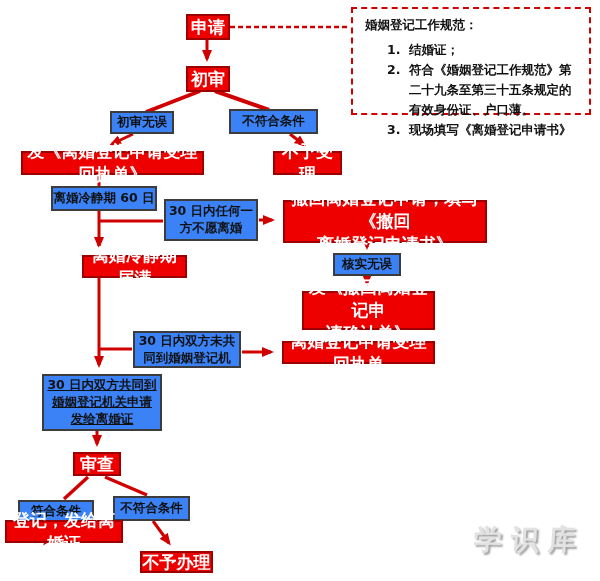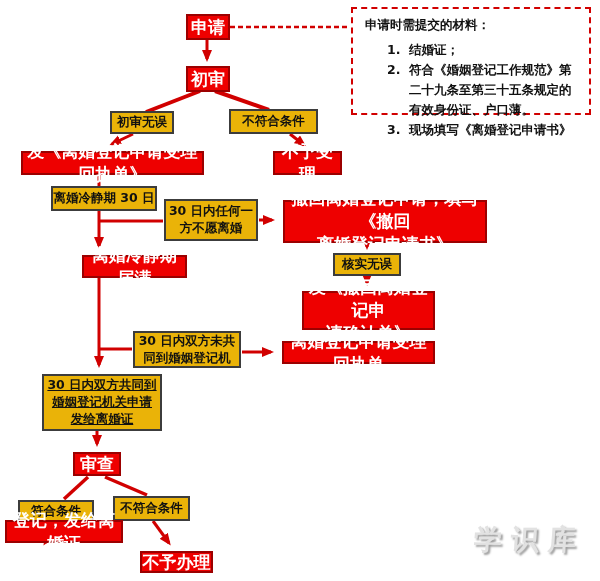--- a/index.html
+++ b/index.html
@@ -11,21 +11,21 @@
   .node{
     position:absolute;z-index:2;display:flex;align-items:center;justify-content:center;
     text-align:center;font-weight:bold;white-space:pre-line;box-sizing:border-box;
     line-height:1.35;
   }
   .red{
     background:#ee0000;color:#ffffff;border:2px solid #9c0000;
     font-size:17px;
   }
   .white{
-    background:#eab308;color:#111111;border:2px solid #3c3c3c;
+    background:#3b82f6;color:#111111;border:2px solid #3c3c3c;
     font-size:12.5px;
   }
   .materials{
     position:absolute;z-index:2;box-sizing:border-box;
     border:2px dashed #d10000;background:#ffffff;color:#111111;
     font-weight:bold;font-size:12.5px;padding:8px 10px 6px 12px;
   }
   .materials .m-title{margin-bottom:6px;}
   .m-row{display:flex;margin-left:22px;line-height:1.6;}
   .m-num{width:22px;flex:0 0 22px;}
@@ -83,21 +83,21 @@
 
     <path d="M153,521 L169,543" stroke="#d10000" stroke-width="3" fill="none" marker-end="url(#ah)"></path>
   </svg>
 
   <div class="node red" style="left:186px;top:14px;width:44px;height:26px;">申请</div>
   <div class="node red" style="left:186px;top:66px;width:44px;height:26px;">初审</div>
   <div class="node white" style="left:110px;top:111px;width:64px;height:23px;">初审无误</div>
   <div class="node white" style="left:229px;top:109px;width:89px;height:25px;">不符合条件</div>
   <div class="node red" style="left:21px;top:151px;width:183px;height:24px;">发《离婚登记申请受理回执单》</div>
   <div class="node red" style="left:273px;top:151px;width:69px;height:24px;">不予受理</div>
-  <div class="node white" style="left:51px;top:186px;width:106px;height:25px;">离婚冷静期 30 日</div>
+  <div class="node white" style="left:51px;top:186px;width:106px;height:25px;">离婚冷静期 60 日</div>
   <div class="node white" style="left:164px;top:199px;width:94px;height:42px;">30 日内任何一
 方不愿离婚</div>
   <div class="node red" style="left:283px;top:200px;width:204px;height:43px;">撤回离婚登记申请，填写《撤回
 离婚登记申请书》</div>
   <div class="node white" style="left:333px;top:253px;width:68px;height:23px;">核实无误</div>
   <div class="node red" style="left:302px;top:291px;width:133px;height:39px;">发《撤回离婚登记申
 请确认单》</div>
   <div class="node red" style="left:38px;top:255px;width:105px;height:23px;margin-left:44px;">离婚冷静期届满</div>
   <div class="node white" style="left:133px;top:331px;width:108px;height:37px;">30 日内双方未共
 同到婚姻登记机</div>
@@ -105,21 +105,21 @@
   <div class="node white" style="left:42px;top:374px;width:120px;height:57px;text-decoration:underline;">30 日内双方共同到
 婚姻登记机关申请
 发给离婚证</div>
   <div class="node red" style="left:73px;top:452px;width:48px;height:24px;">审查</div>
   <div class="node white" style="left:18px;top:500px;width:76px;height:23px;">符合条件</div>
   <div class="node white" style="left:113px;top:496px;width:77px;height:25px;">不符合条件</div>
   <div class="node red" style="left:5px;top:520px;width:118px;height:23px;">登记，发给离婚证</div>
   <div class="node red" style="left:140px;top:551px;width:73px;height:22px;">不予办理</div>
 
   <div class="materials" style="left:351px;top:7px;width:240px;height:108px;">
-    <div class="m-title">申请时需提交的材料：</div>
+    <div class="m-title">婚姻登记工作规范：</div>
     <div class="m-row">
       <span class="m-num">1.</span>
       <span class="m-text">结婚证；</span>
     </div>
     <div class="m-row">
       <span class="m-num">2.</span>
       <span class="m-text">符合《婚姻登记工作规范》第二十九条至第三十五条规定的有效身份证、户口薄。</span>
     </div>
     <div class="m-row">
       <span class="m-num">3.</span>

